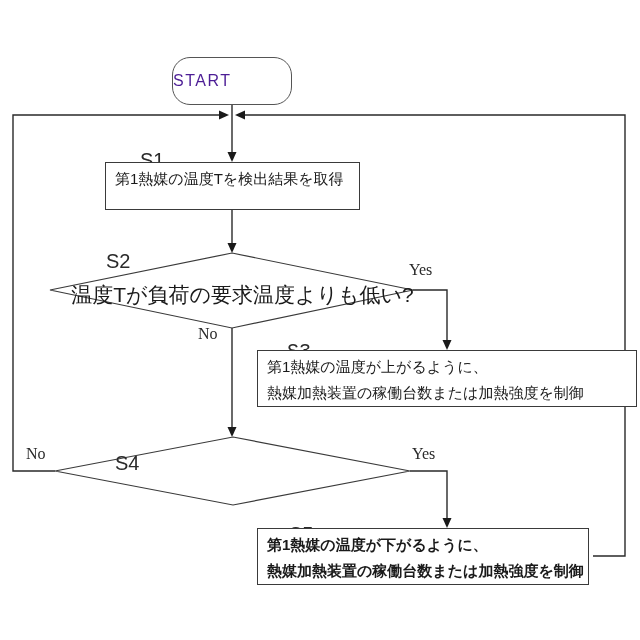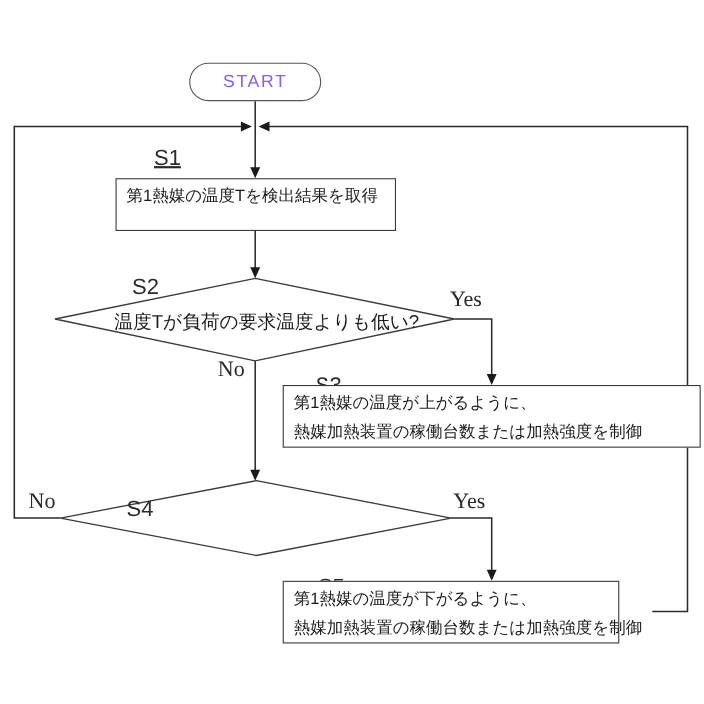--- a/index.html
+++ b/index.html
@@ -3,43 +3,43 @@
 <meta charset="utf-8">
 <style>
   html,body{margin:0;padding:0;background:#fff;}
   .canvas{
     position:relative;width:640px;height:640px;background:#fff;
     font-family:"Liberation Sans",sans-serif;color:#1a1a1a;overflow:hidden;
   }
   .layer{position:absolute;left:0;top:0;}
   .node{position:absolute;box-sizing:border-box;background:#fff;border:1.4px solid #3a3a3a;}
   .terminal{
-    left:172px;top:57px;width:120px;height:35px;border-radius:18px;
-    display:flex;align-items:center;justify-content:center;
-    font-size:16px;letter-spacing:1.5px;color:#8b5cf6;border-color:#555;
+    left:172px;top:57px;width:120px;height:48px;border-radius:18px;
+    display:flex;align-items:center;justify-content:flex-start;
+    font-size:16px;letter-spacing:1.5px;color:#4c1d95;border-color:#555;
   }
   .process{font-size:15px;line-height:26px;padding:3px 20px 0 9px;}
   .process .pline{white-space:nowrap;}
   .box-s1{left:105px;top:162px;width:255px;height:48px;}
   .box-s3{left:257px;top:350px;width:380px;height:57px;}
-  .box-s5{left:257px;top:528px;width:306px;height:57px;}
+  .box-s5{left:257px;top:528px;width:332px;height:57px;font-weight:bold;}
   .dtext{
-    position:absolute;font-size:17px;text-align:center;white-space:nowrap;
+    position:absolute;font-size:21px;text-align:center;white-space:nowrap;
   }
   .dtext-s2{left:70px;top:281px;width:345px;}
   .dtext-s4{left:65px;top:472px;width:340px;}
   .steplabel{position:absolute;font-size:20px;color:#2a2a2a;}
-  .lbl-s1{left:140px;top:133px;text-decoration:underline;}
-  .lbl-s2{left:120px;top:250px;}
+  .lbl-s1{left:140px;top:149px;text-decoration:underline;}
+  .lbl-s2{left:106px;top:250px;}
   .lbl-s3{left:287px;top:340px;font-family:Liberation Mono, monospace;}
   .lbl-s4{left:115px;top:452px;}
   .lbl-s5{left:289px;top:507px;margin-top:16px;}
   .branchlabel{
     position:absolute;font-family:"Liberation Serif",serif;
-    font-size:20px;color:#2a2a2a;
+    font-size:16px;color:#2a2a2a;
   }
   .yes-s2{left:409px;top:261px;}
   .no-s2{left:198px;top:325px;}
   .no-s4{left:26px;top:445px;}
   .yes-s4{left:412px;top:445px;}
 </style>
 </head>
 <body>
 
 <div class="canvas">

